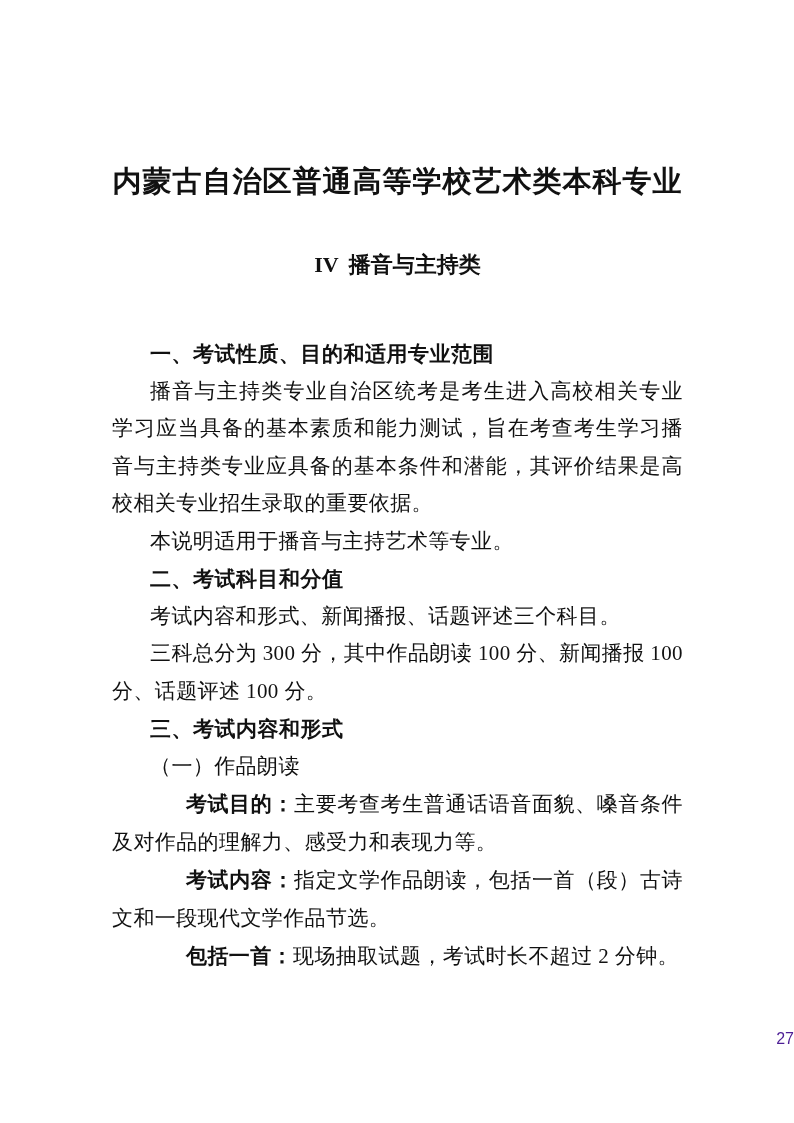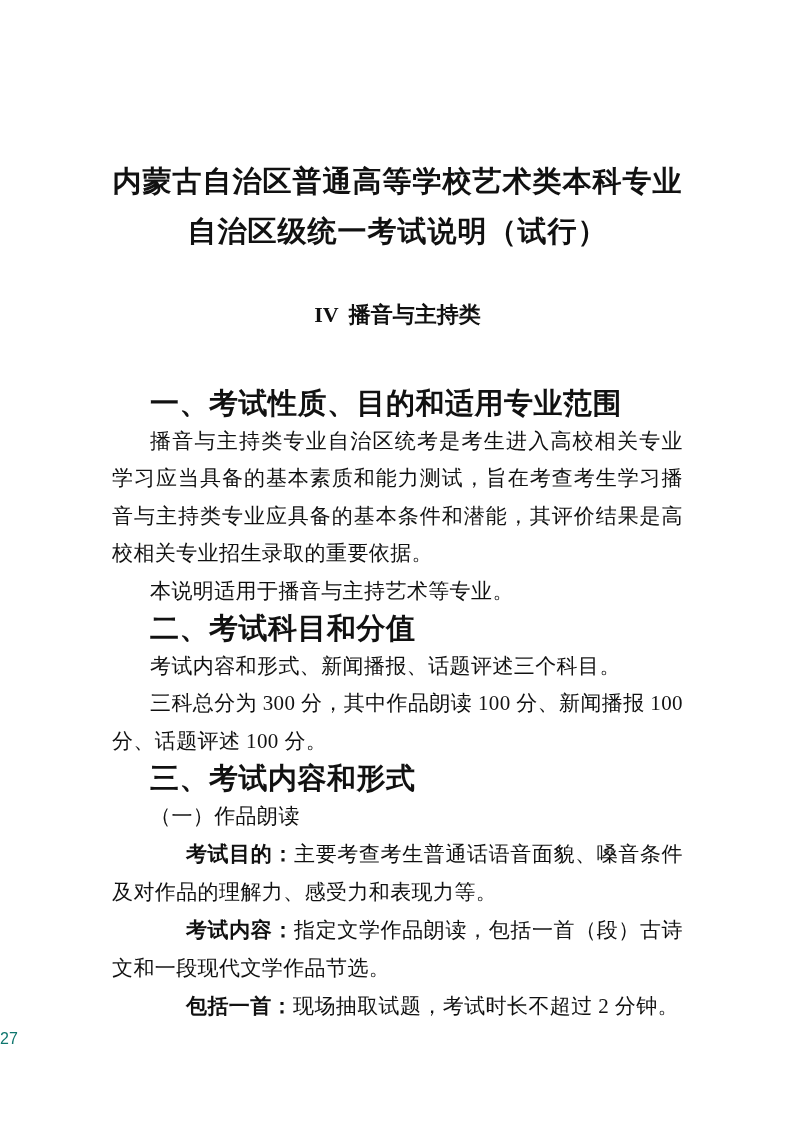--- a/index.html
+++ b/index.html
@@ -40,21 +40,21 @@
   }
   .subtitle .numeral {
     font-family: "Liberation Serif", "DejaVu Serif", serif;
     margin-right: 10px;
   }
   .subtitle .sub-text {
     font-family: "Liberation Sans", "DejaVu Sans", sans-serif;
   }
   .sec-heading {
     margin: 0;
-    font-size: 29px;
+    font-size: 21px;
     font-weight: bold;
     line-height: 37.5px;
     text-indent: 38px;
     font-family: "Liberation Sans", "DejaVu Sans", sans-serif;
     letter-spacing: 0.5px;
   }
   .sec-heading.first {
     margin-top: 53px;
   }
   .body-p {
@@ -75,35 +75,34 @@
   .p-label {
     font-weight: bold;
     font-family: "Liberation Sans", "DejaVu Sans", sans-serif;
     margin-left: 36px;
   }
   .page-number {
     position: absolute;
     left: 0;
     top: 1028px;
     width: 100%;
-    text-align: left;
+    text-align: right;
     font-size: 16px;
     line-height: 22px;
     font-family: "Liberation Sans", "DejaVu Sans", sans-serif;
-    color: #0f766e;
+    color: #4c1d95;
   }
 </style>
 </head>
 <body>
 
 <div class="page">
 
   <h1 class="doc-title">
     <span class="title-line">内蒙古自治区普通高等学校艺术类本科专业</span>
-    <span class="title-line">自治区级统一考试说明（试行）</span>
   </h1>
 
   <div class="subtitle">
     <span class="numeral">IV</span><span class="sub-text">播音与主持类</span>
   </div>
 
   <h2 class="sec-heading first">一、考试性质、目的和适用专业范围</h2>
   <p class="body-p">播音与主持类专业自治区统考是考生进入高校相关专业学习应当具备的基本素质和能力测试，旨在考查考生学习播音与主持类专业应具备的基本条件和潜能，其评价结果是高校相关专业招生录取的重要依据。</p>
   <p class="body-p">本说明适用于播音与主持艺术等专业。</p>
 

